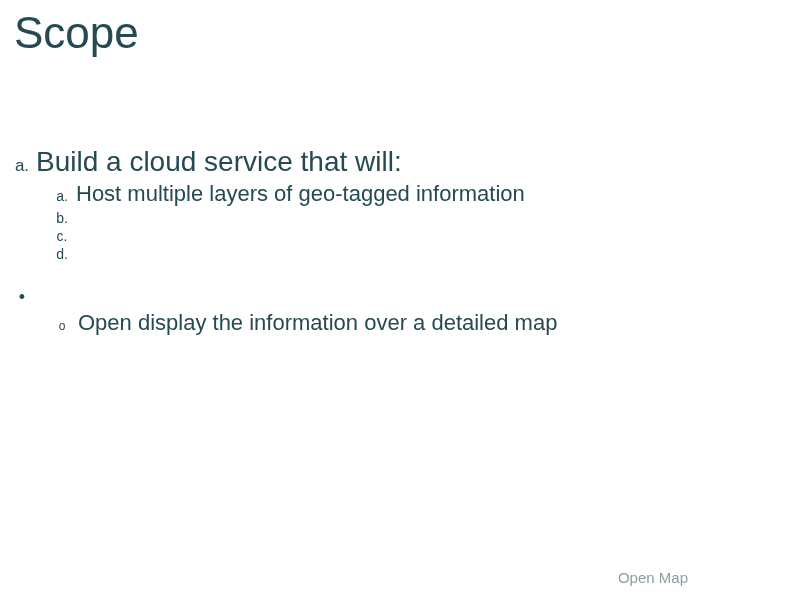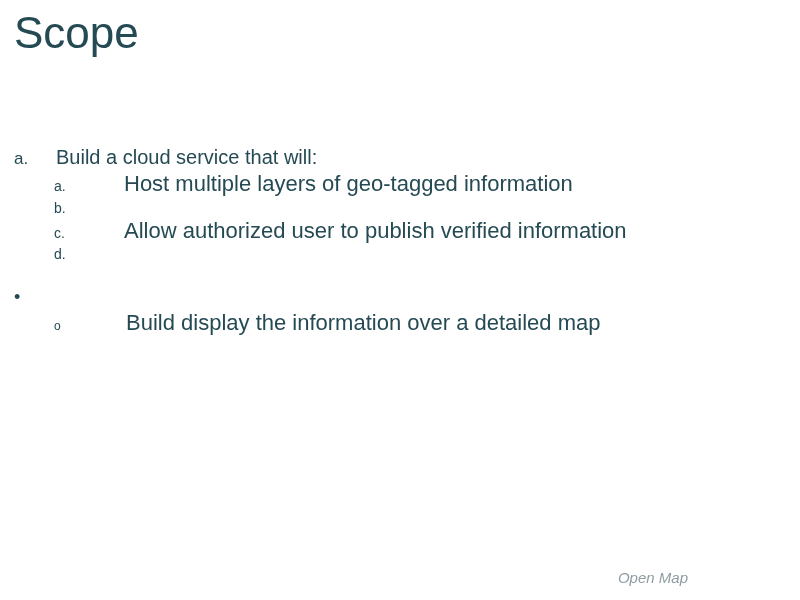--- a/index.html
+++ b/index.html
@@ -10,20 +10,21 @@
     background: #ffffff;
     font-family: Arial, Helvetica, sans-serif;
     position: relative;
     overflow: hidden;
   }
   .slide {
     width: 708px;
     height: 600px;
     position: relative;
     box-sizing: border-box;
+    text-align: center;
   }
   .title {
     position: absolute;
     top: 8px;
     left: 14px;
     font-size: 44px;
     color: #254a53;
     font-weight: 400;
   }
   .content {
@@ -41,54 +42,51 @@
   .outer-line {
     display: flex;
     align-items: baseline;
   }
   .outer-marker {
     font-size: 17px;
     margin-right: 6px;
     min-width: 16px;
   }
   .outer-text {
-    font-size: 20px;
-    margin-left: 20px;
+    font-size: 28px;
   }
   .sublist {
     margin-left: 40px;
   }
   .sub-line {
     display: flex;
     align-items: baseline;
   }
   .sub-marker {
     font-size: 14px;
     margin-right: 6px;
     min-width: 16px;
   }
   .sub-marker.circle {
     font-size: 12px;
     margin-right: 8px;
   }
   .sub-text {
     font-size: 22px;
-    margin-left: 48px;
   }
   .bullet-marker {
     font-size: 18px;
     margin-right: 10px;
     min-width: 16px;
   }
   .footer {
     position: absolute;
     bottom: 14px;
     right: 20px;
     font-size: 15px;
-    font-style: italic;
     color: #8d9da2;
   }
 </style>
 </head>
 <body>
 
 <div class="slide">
 
   <div class="title">Scope</div>
 
@@ -102,36 +100,35 @@
       <div class="sublist">
         <div class="sub-line">
           <span class="sub-marker">a.</span>
           <span class="sub-text">Host multiple layers of geo-tagged information</span>
         </div>
         <div class="sub-line">
           <span class="sub-marker">b.</span>
         </div>
         <div class="sub-line">
           <span class="sub-marker">c.</span>
-          <span class="sub-text">Allow authorized user to publish verified information</span>
         </div>
         <div class="sub-line">
           <span class="sub-marker">d.</span>
         </div>
       </div>
     </div>
 
     <div class="outer-item">
       <div class="outer-line">
         <span class="bullet-marker">•</span>
       </div>
       <div class="sublist">
         <div class="sub-line">
           <span class="sub-marker circle">o</span>
-          <span class="sub-text">Build display the information over a detailed map</span>
+          <span class="sub-text">Open display the information over a detailed map</span>
         </div>
       </div>
     </div>
 
   </div>
 
   <div class="footer">Open Map</div>
 
 </div>
 

